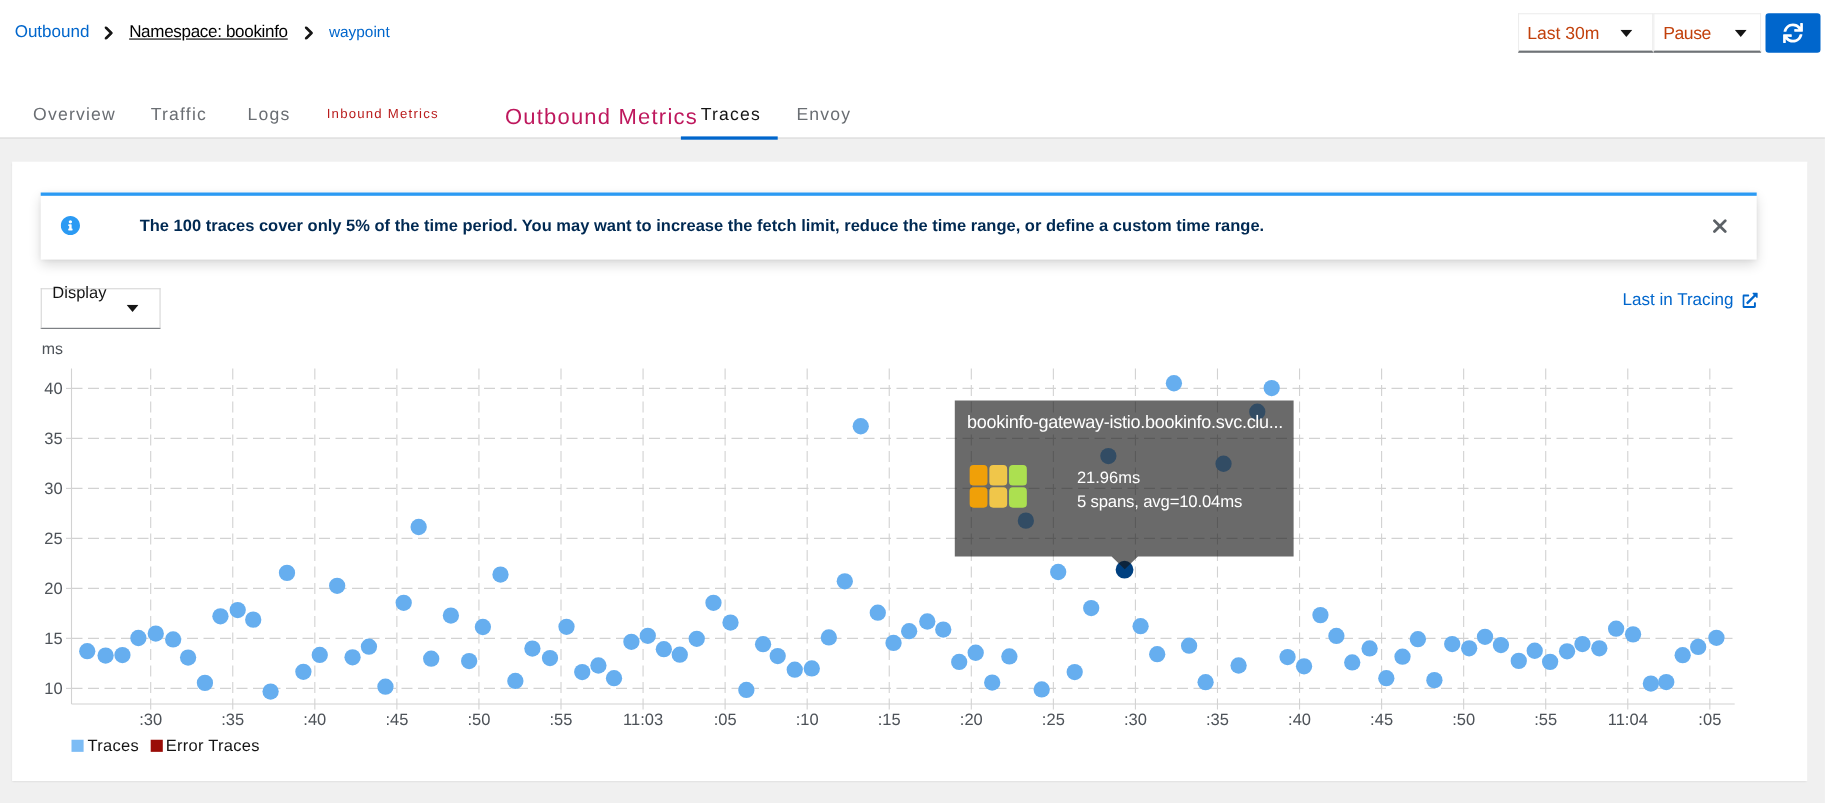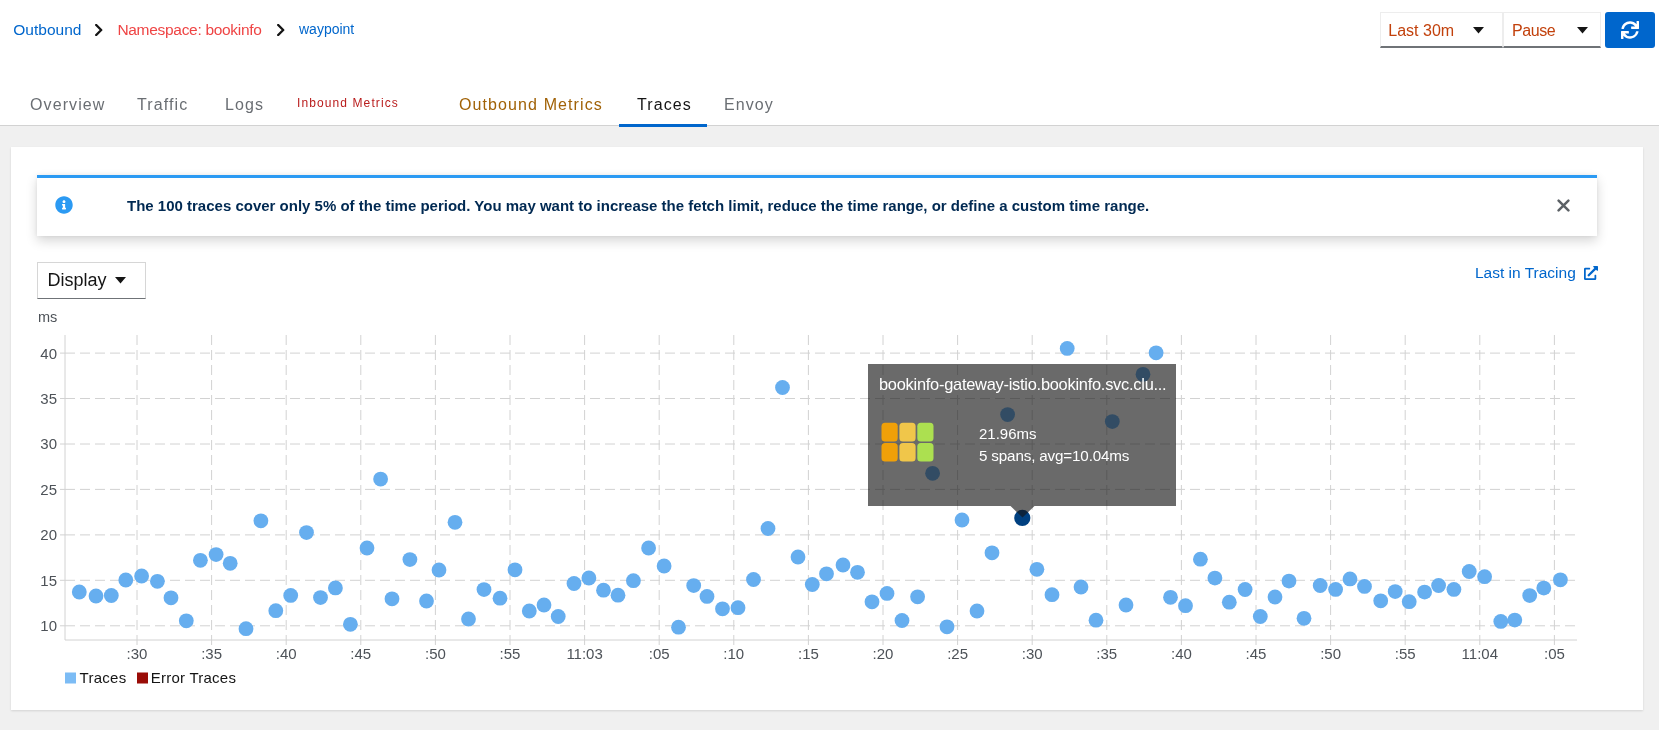--- a/index.html
+++ b/index.html
@@ -11,21 +11,21 @@
 <body>
 
 <div class="abs" style="left:0;top:126px;width:1659px;height:604px;background:#f0f0f0;"></div>
 
 <div class="abs" style="left:0;top:124.5px;width:1659px;height:1px;background:#d2d2d2;"></div>
 
 <div class="abs" style="left:13.3px;top:21.5px;font-size:15.5px;color:#0066CC;">Outbound</div>
 <svg width="8" height="12" viewBox="0 0 8 12" style="position:absolute;left:95px;top:24px">
     <path d="M1.2 1 L6.2 6 L1.2 11" stroke="#151515" stroke-width="2.4" fill="none" stroke-linecap="round" stroke-linejoin="round"></path>
   </svg>
-<div class="abs" style="left:117.4px;top:21.5px;font-size:15.5px;letter-spacing:-0.3px;color:#ef4444;">Namespace: bookinfo</div>
+<div class="abs" style="left:117.4px;top:21.5px;font-size:15.5px;letter-spacing:-0.3px;color:#000000;text-decoration:underline;">Namespace: bookinfo</div>
 <svg width="8" height="12" viewBox="0 0 8 12" style="position:absolute;left:277px;top:24px">
     <path d="M1.2 1 L6.2 6 L1.2 11" stroke="#151515" stroke-width="2.4" fill="none" stroke-linecap="round" stroke-linejoin="round"></path>
   </svg>
 <div class="abs" style="left:299px;top:21.5px;font-size:14px;color:#0066CC;">waypoint</div>
 
 <div class="abs" style="left:1379.6px;top:12px;width:123.5px;height:35.8px;background:#fff;border:1px solid #ededed;border-bottom:2px solid #6f7377;"></div>
 <div class="abs" style="left:1388.3px;top:23px;font-size:16px;color:#c2410c;">Last 30m</div>
 <svg width="11" height="7" viewBox="0 0 11 7" style="position:absolute;left:1473px;top:27px">
     <path d="M0 0 h11 l-5.5 6.6 z" fill="#151515"></path>
   </svg>
@@ -37,38 +37,38 @@
 <div class="abs" style="left:1605px;top:12.2px;width:50px;height:35.6px;background:#0066CC;border-radius:3px;">
     <svg width="18" height="18" viewBox="0 0 512 512" style="position:absolute;left:16px;top:9px">
       <path fill="#ffffff" d="M440.65 12.57l4 82.77A247.16 247.16 0 0 0 255.83 8C134.73 8 33.91 94.92 12.29 209.82A12 12 0 0 0 24.09 224h49.05a12 12 0 0 0 11.67-9.26 175.91 175.91 0 0 1 317-56.94l-101.46-4.86a12 12 0 0 0-12.57 12v47.41a12 12 0 0 0 12 12H500a12 12 0 0 0 12-12V12a12 12 0 0 0-12-12h-47.37a12 12 0 0 0-11.98 12.57zM255.83 432a175.61 175.61 0 0 1-146-77.8l101.8 4.87a12 12 0 0 0 12.57-12v-47.4a12 12 0 0 0-12-12H12a12 12 0 0 0-12 12V500a12 12 0 0 0 12 12h47.35a12 12 0 0 0 12-12.6l-4.15-82.57A247.17 247.17 0 0 0 256.17 504c121.11 0 221.93-86.92 243.55-201.82a12 12 0 0 0-11.8-14.18h-49.05a12 12 0 0 0-11.67 9.26A175.86 175.86 0 0 1 255.83 432z"></path>
     </svg>
   </div>
 
 <div class="abs" style="left:30px;top:97px;font-size:16px;letter-spacing:1.1px;color:#6a6e73;">Overview</div>
 <div class="abs" style="left:137px;top:97px;font-size:16px;letter-spacing:1.1px;color:#6a6e73;">Traffic</div>
 <div class="abs" style="left:225px;top:97px;font-size:16px;letter-spacing:1.1px;color:#6a6e73;">Logs</div>
 <div class="abs" style="left:297px;top:97px;font-size:12px;letter-spacing:1.1px;color:#b91c1c;">Inbound Metrics</div>
-<div class="abs" style="left:459px;top:97px;font-size:16px;letter-spacing:1.1px;color:#a16207;">Outbound Metrics</div>
+<div class="abs" style="left:459px;top:97px;font-size:20px;letter-spacing:1.1px;color:#be185d;">Outbound Metrics</div>
 <div class="abs" style="left:637px;top:97px;font-size:16px;letter-spacing:1.1px;color:#151515;">Traces</div>
 <div class="abs" style="left:724px;top:97px;font-size:16px;letter-spacing:1.1px;color:#6a6e73;text-align:center;">Envoy</div>
 <div class="abs" style="left:619px;top:123.5px;width:88px;height:3.8px;background:#0066CC;"></div>
 
 <div class="abs" style="left:11px;top:146.5px;width:1631.5px;height:563px;background:#fff;box-shadow:0 1px 2px rgba(3,3,3,0.12);"></div>
 
 <div class="abs" style="left:37px;top:175px;width:1560px;height:60.5px;background:#fff;border-top:3px solid #2B9AF3;box-shadow:0 5px 11px rgba(3,3,3,0.16), 0 0 4px rgba(3,3,3,0.06);"></div>
 <svg width="18" height="18" viewBox="0 0 512 512" style="position:absolute;left:55.3px;top:196px">
     <path fill="#2B9AF3" d="M256 8C119.043 8 8 119.083 8 256c0 136.997 111.043 248 248 248s248-111.003 248-248C504 119.083 392.957 8 256 8zm0 110c23.196 0 42 18.804 42 42s-18.804 42-42 42-42-18.804-42-42 18.804-42 42-42zm56 254c0 6.627-5.373 12-12 12h-88c-6.627 0-12-5.373-12-12v-24c0-6.627 5.373-12 12-12h12v-64h-12c-6.627 0-12-5.373-12-12v-24c0-6.627 5.373-12 12-12h64c6.627 0 12 5.373 12 12v100h12c6.627 0 12 5.373 12 12v24z"></path>
   </svg>
 <div class="abs" style="left:83px;top:198px;font-size:15px;font-weight:bold;color:#002952;margin-left:44px;">The 100 traces cover only 5% of the time period. You may want to increase the fetch limit, reduce the time range, or define a custom time range.</div>
 <svg width="13" height="13" viewBox="0 0 13 13" style="position:absolute;left:1556.5px;top:199px">
     <path d="M1.6 1.6 L11.4 11.4 M11.4 1.6 L1.6 11.4" stroke="#5c6166" stroke-width="2.5" fill="none" stroke-linecap="round"></path>
   </svg>
 
 <div class="abs" style="left:37px;top:262px;width:109px;height:37px;background:#fff;border:1px solid #d6d6d6;border-bottom:1.5px solid #6f7377;"></div>
-<div class="abs" style="left:47.6px;top:271px;font-size:18px;color:#151515;">Display</div>
+<div class="abs" style="left:47.6px;top:259px;font-size:15px;color:#151515;">Display</div>
 <svg width="11" height="7" viewBox="0 0 11 7" style="position:absolute;left:115px;top:277px">
     <path d="M0 0 h11 l-5.5 6.6 z" fill="#151515"></path>
   </svg>
 
 <div class="abs" style="left:1475px;top:265px;font-size:15.5px;color:#0066CC;">Last in Tracing</div>
 <svg width="14" height="14" viewBox="0 0 512 512" style="position:absolute;left:1583.5px;top:265.5px">
     <path fill="#0066CC" d="M432,320H400a16,16,0,0,0-16,16V448H64V128H208a16,16,0,0,0,16-16V80a16,16,0,0,0-16-16H48A48,48,0,0,0,0,112V464a48,48,0,0,0,48,48H400a48,48,0,0,0,48-48V336A16,16,0,0,0,432,320ZM488,0h-128c-21.37,0-32.05,25.91-17,41l35.73,35.73L135,320.37a24,24,0,0,0,0,34L157.67,377a24,24,0,0,0,34,0L435.28,133.32,471,169c15,15,41,4.5,41-17V24A24,24,0,0,0,488,0Z"></path>
   </svg>
 
 <svg style="position:absolute;left:0;top:300px" width="1659" height="430" viewBox="0 300 1659 430">

